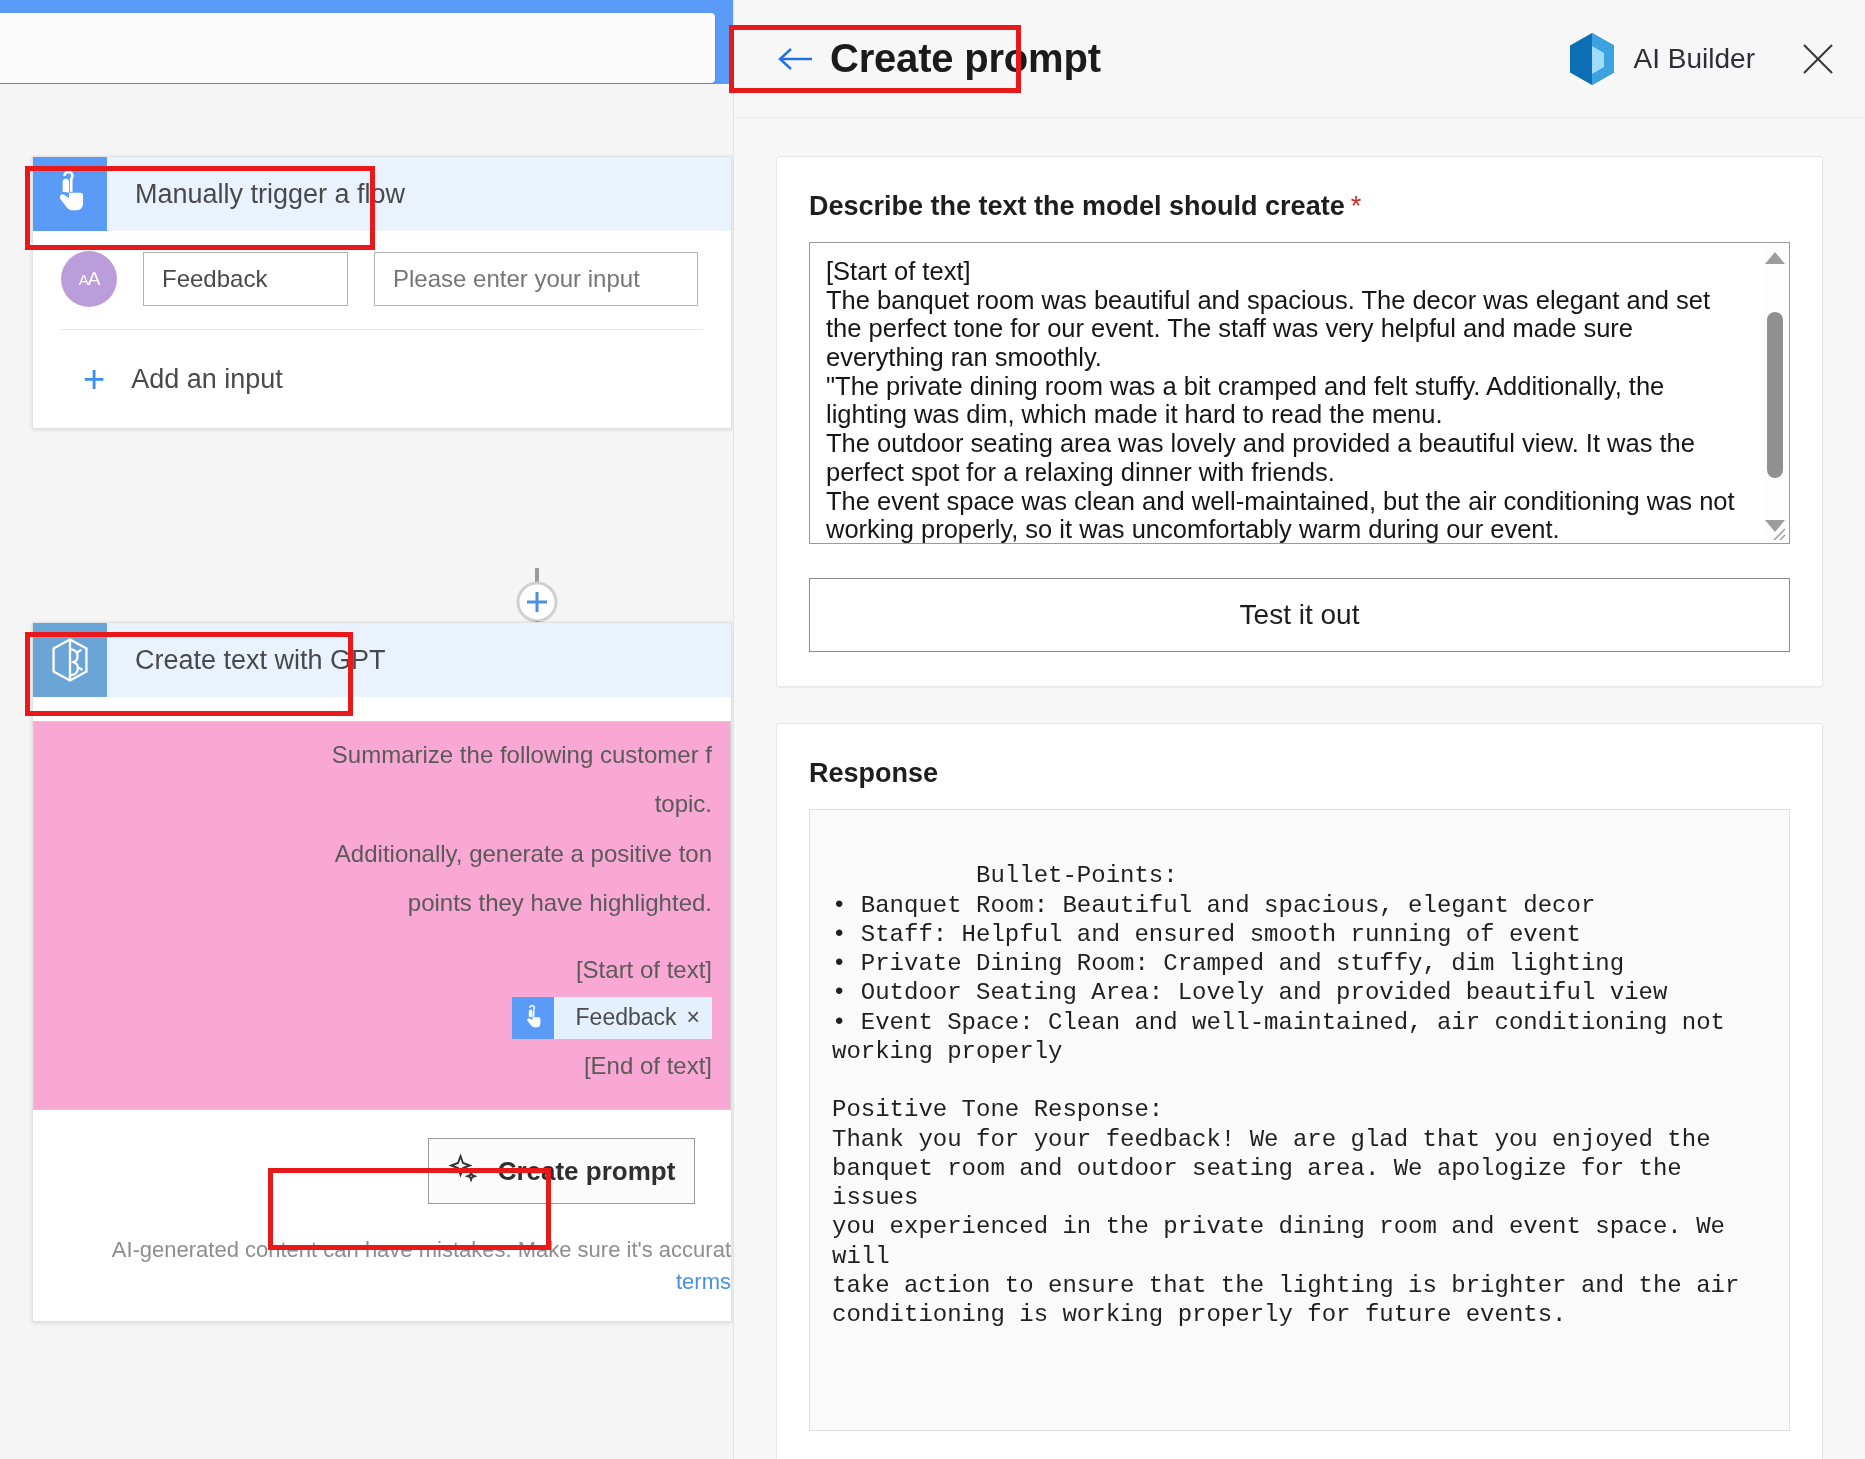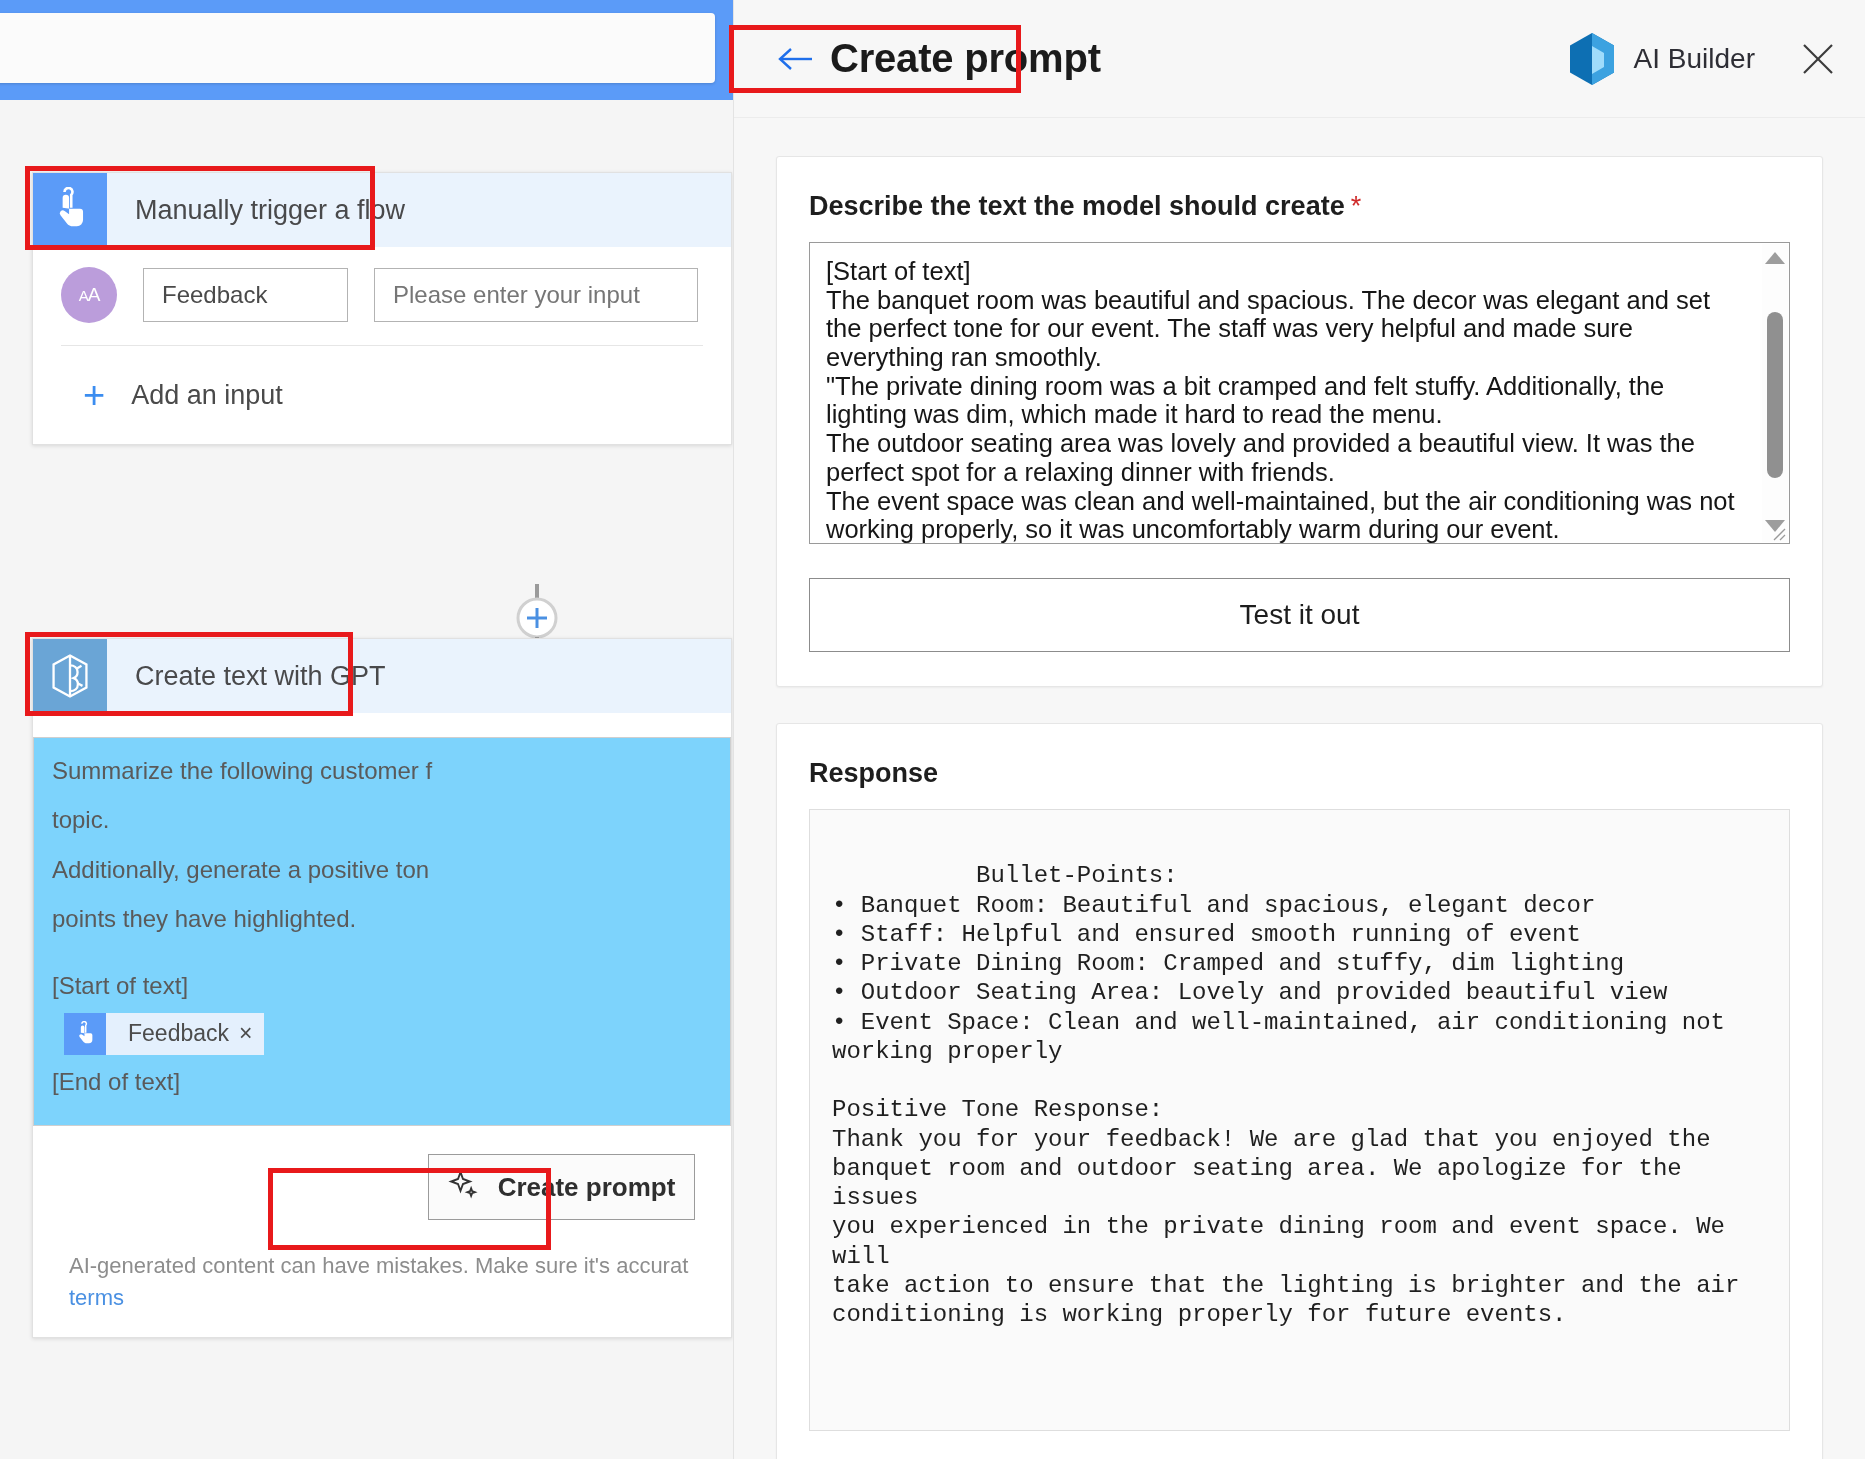--- a/index.html
+++ b/index.html
@@ -24,23 +24,24 @@
     background: #5b9bf8;
   }
   .search-box {
     position: absolute; left: -8px; top: 13px;
     width: 723px; height: 70px;
     background: #fbfbfb;
     border-radius: 4px;
     box-shadow: 0 1px 3px rgba(0,0,0,0.16);
   }
   .canvas {
-    position: absolute; left: 0; top: 100px;
+    position: absolute; left: 0; top: 84px;
     width: 733px; height: 1359px;
     background: #f5f5f5;
+    text-align: right;
   }
 
   
   .flow-card {
     position: absolute;
     background: #ffffff;
     border: 1px solid #e1e1e1;
     box-shadow: 0 1px 4px rgba(0,0,0,0.12);
   }
   .card-header {
@@ -105,21 +106,21 @@
   .gpt-body { display: flex; padding: 24px 0 0 0; }
   .prompt-label {
     width: 250px; flex: 0 0 250px;
     padding-left: 36px; padding-top: 6px;
     font-size: 24px; color: #6e6e6e;
   }
   .req-star { color: #e06c75; margin-right: 5px; }
   .prompt-box {
     flex: 1;
     border: 1px solid #cfcfcf;
-    background: #7dd3fc;
+    background: #f9a8d4;
     padding: 20px 18px;
     min-height: 340px;
   }
   .prompt-line { font-size: 24px; color: #5a5a5a; line-height: 1.1; margin-bottom: 23px; white-space: nowrap; }
   .prompt-line.tight { margin-bottom: 10px; }
   .token {
     display: inline-flex; align-items: center;
     background: #e4f0fd; height: 42px;
     margin: 4px 0 6px 12px;
   }

